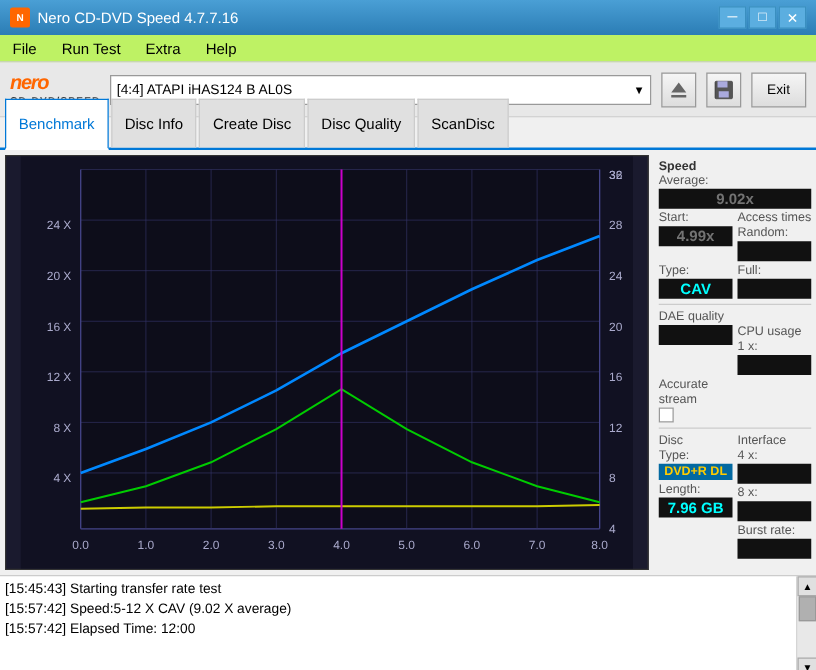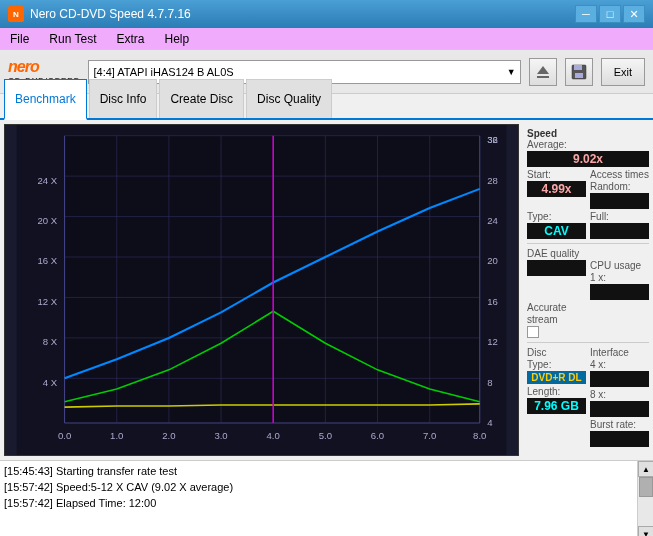--- a/index.html
+++ b/index.html
@@ -20,21 +20,21 @@
     .title-bar-icon { width: 16px; height: 16px; background: #ff6600; border-radius: 2px; display: flex; align-items: center; justify-content: center; font-size: 8px; color: white; font-weight: bold; }
     .title-bar-buttons { display: flex; gap: 2px; }
     .title-bar-btn {
       width: 22px; height: 18px; background: #5baee0; border: 1px solid #3a8fc0;
       color: white; font-size: 11px; display: flex; align-items: center; justify-content: center;
       cursor: pointer;
     }
 
     
     .menu-bar {
-      background: #f0abfc;
+      background: #bef264;
       height: 22px;
       display: flex;
       align-items: center;
       padding: 0 4px;
       border-bottom: 1px solid #ccc;
       gap: 8px;
     }
     .menu-item {
       padding: 2px 6px;
       cursor: pointer;
@@ -159,21 +159,21 @@
     }
 
     .panel-label {
       font-size: 10px;
       color: #555;
       margin-bottom: 1px;
     }
 
     .panel-value {
       background: #111;
-      color: #fca5a5;
+      color: #737373;
       font-size: 12px;
       font-weight: bold;
       text-align: center;
       padding: 1px 4px;
       min-height: 16px;
       display: flex;
       align-items: center;
       justify-content: center;
     }
 
@@ -302,20 +302,21 @@
     </svg>
   </div>
   <button class="exit-btn">Exit</button>
 </div>
 
 <div class="tabs">
   <div class="tab active">Benchmark</div>
   <div class="tab">Disc Info</div>
   <div class="tab">Create Disc</div>
   <div class="tab">Disc Quality</div>
+  <div class="tab">ScanDisc</div>
 </div>
 
 <div class="main-area">
 
   <div class="chart-container">
     <svg class="chart-svg" viewBox="0 0 460 310" xmlns="http://www.w3.org/2000/svg">
 
       <rect width="460" height="310" fill="#111122"></rect>
 
       <rect x="45" y="10" width="390" height="270" fill="#0d0d1a"></rect>

